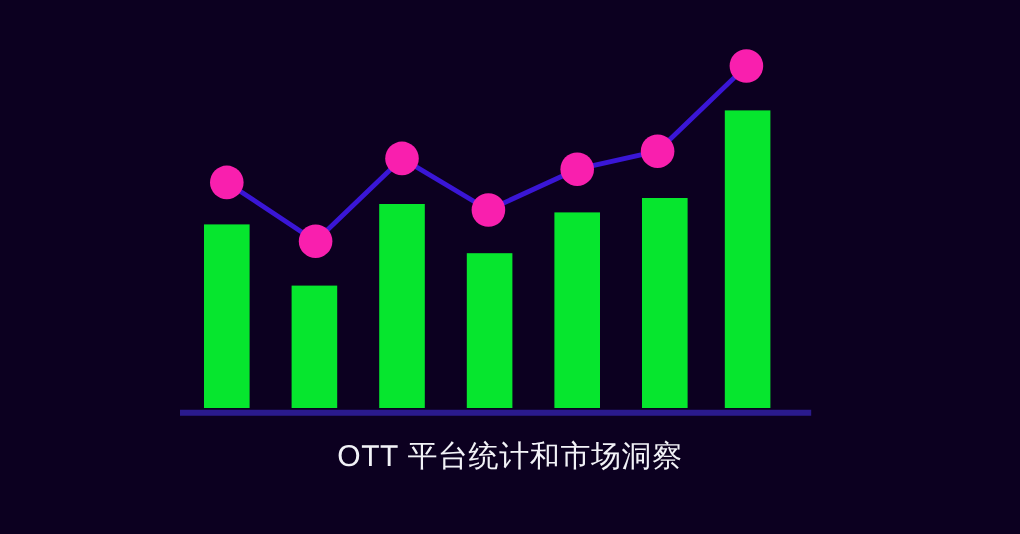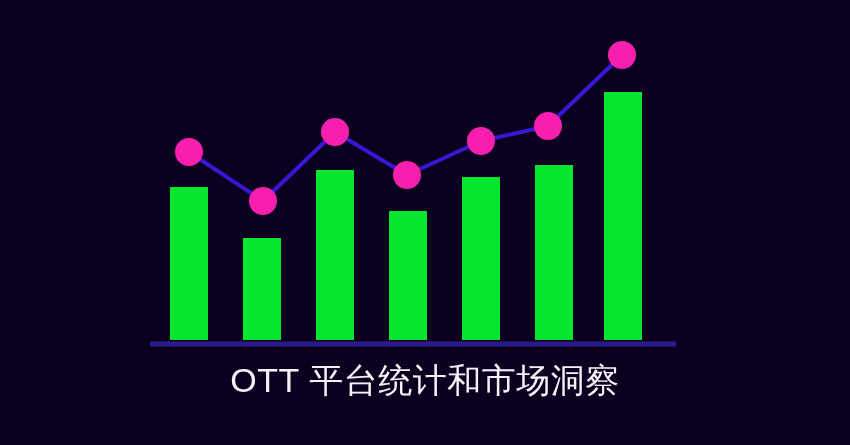--- a/index.html
+++ b/index.html
@@ -28,21 +28,21 @@
     height: 445px;
     display: block;
   }
   #caption {
     position: absolute;
     left: 0;
     top: 364px;
     width: 850px;
     text-align: center;
     color: #f2f2f7;
-    font-size: 34px;
+    font-size: 25px;
     line-height: 32px;
     letter-spacing: 0.5px;
     font-weight: 400;
     white-space: nowrap;
     user-select: none;
   }
 </style>
 </head>
 <body>
 

